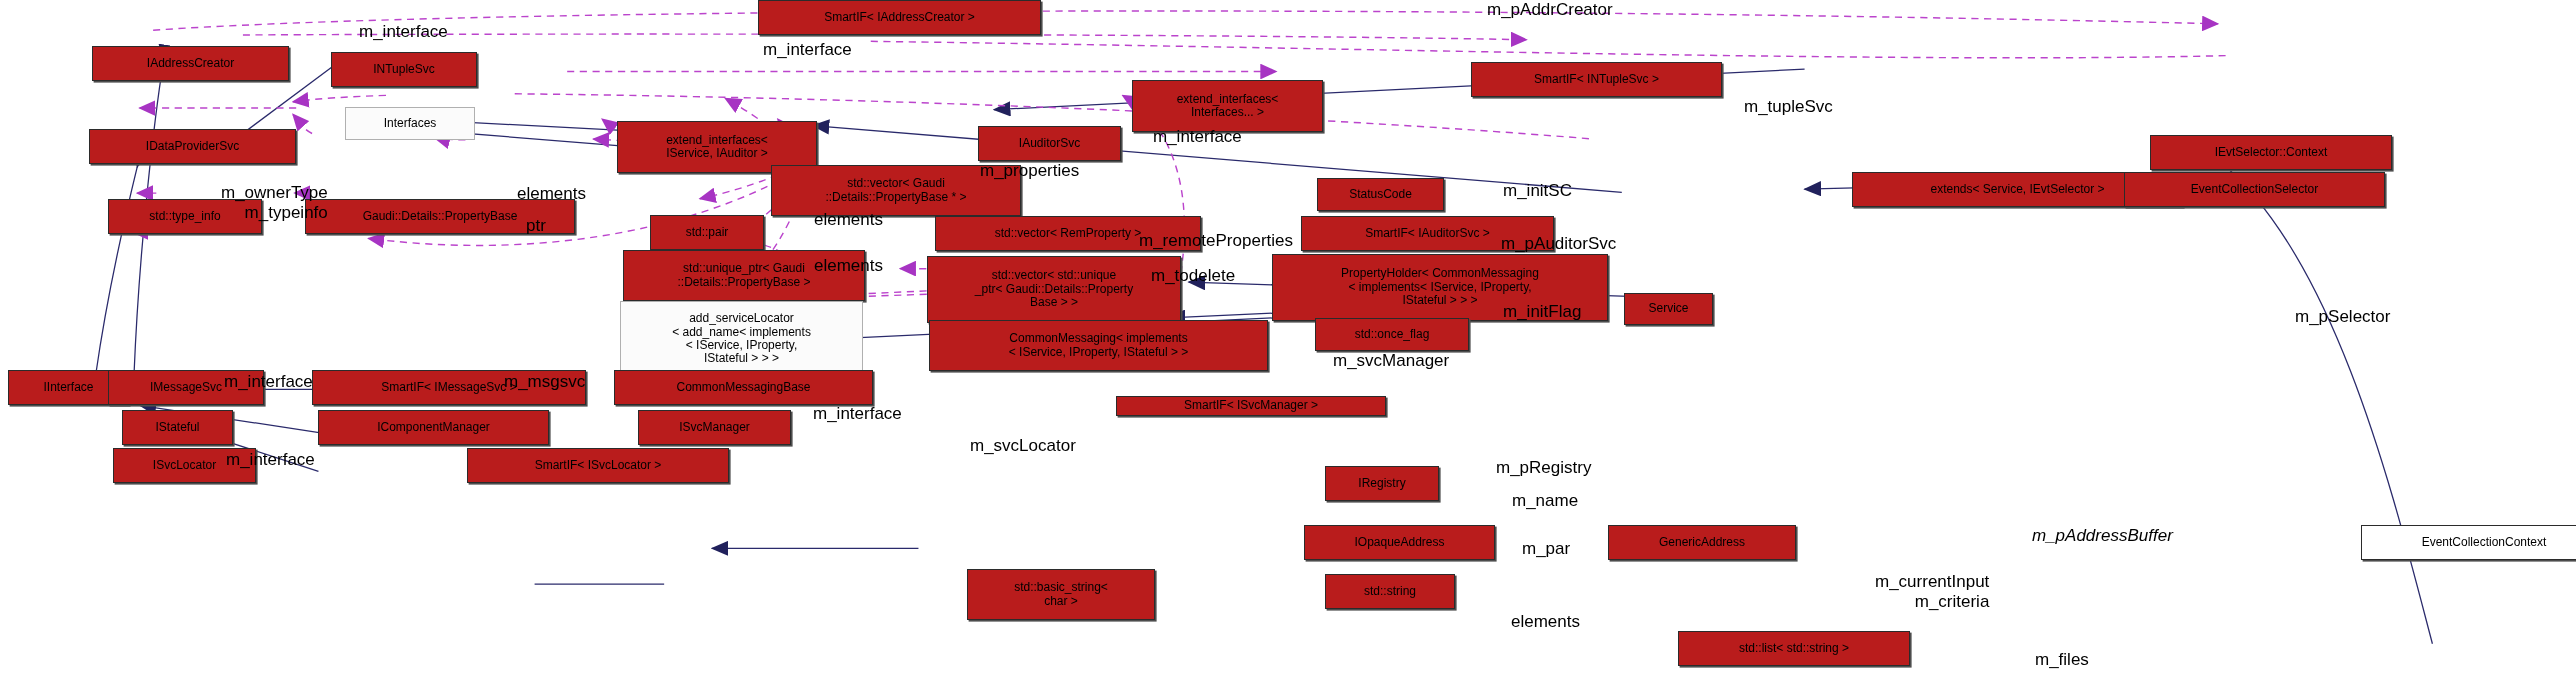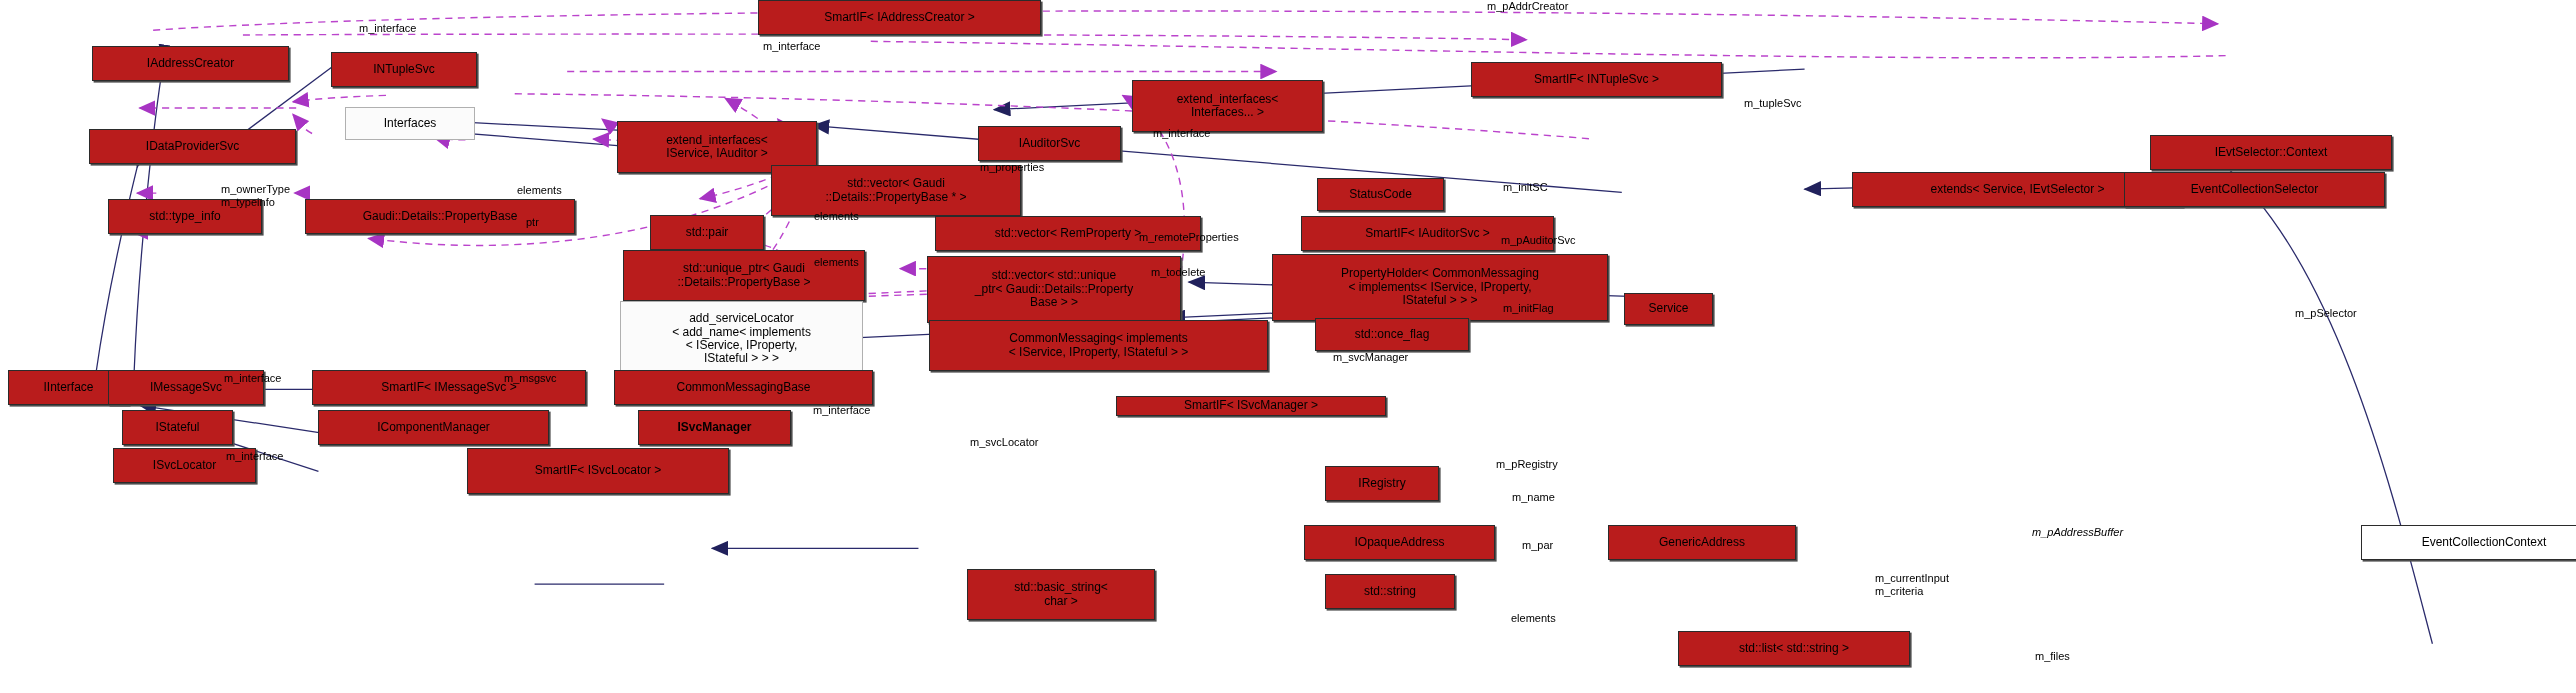--- a/index.html
+++ b/index.html
@@ -5,22 +5,22 @@
   html,body{margin:0;padding:0;background:#ffffff;}
   #canvas{position:relative;width:2576px;height:693px;background:#ffffff;
           font-family:"Liberation Sans","DejaVu Sans",sans-serif;overflow:hidden;}
   .node{position:absolute;box-sizing:border-box;background:#b91c1c;
         border:0.8px solid #2b2b2b;
         display:flex;align-items:center;justify-content:center;
         text-align:center;line-height:1.12;color:#000000;
         font-size:12px;white-space:pre;
         box-shadow:1.6px 1.6px 0 0 #4d4d4d;}
   .node.plain{border:0.8px solid #b0b0b0;box-shadow:none;background:#fbfbfb;}
-  .elabel{position:absolute;font-size:11px;color:#000000;white-space:pre;
-          text-align:left;line-height:1.15;}
+  .elabel{position:absolute;font-size:17px;color:#000000;white-space:pre;
+          text-align:right;line-height:1.15;}
   svg.edges{position:absolute;left:0;top:0;width:2576px;height:693px;overflow:visible;}
   .solid{fill:none;stroke:#2a2a6b;stroke-width:1.6;}
   .dash{fill:none;stroke:#bb44cc;stroke-width:1.8;stroke-dasharray:9 7;}
   .ahs{fill:#21215c;}
   .ahd{fill:#a734c3;}
 </style>
 </head>
 <body>
 
 <div id="canvas">
@@ -156,24 +156,24 @@
 IStateful &gt; &gt; &gt;</div>
       <div class="node" style="left: 1315px; top: 318px; width: 154px; height: 33px;">std::once_flag</div>
       <div class="node" style="left: 929px; top: 320px; width: 339px; height: 51px;">CommonMessaging&lt; implements
 &lt; IService, IProperty, IStateful &gt; &gt;</div>
       <div class="node" style="left: 8px; top: 370px; width: 121px; height: 35px;">IInterface</div>
       <div class="node" style="left: 108px; top: 370px; width: 156px; height: 35px;">IMessageSvc</div>
       <div class="node" style="left: 312px; top: 370px; width: 274px; height: 35px;">SmartIF&lt; IMessageSvc &gt;</div>
       <div class="node" style="left: 614px; top: 370px; width: 259px; height: 35px;">CommonMessagingBase</div>
       <div class="node" style="left: 122px; top: 410px; width: 111px; height: 35px;">IStateful</div>
       <div class="node" style="left: 318px; top: 410px; width: 231px; height: 35px;">IComponentManager</div>
-      <div class="node" style="left: 638px; top: 410px; width: 153px; height: 35px; font-weight: bold;">ISvcManager</div>
+      <div class="node" style="left: 638px; top: 410px; width: 153px; height: 35px;">ISvcManager</div>
       <div class="node" style="left: 1116px; top: 396px; width: 270px; height: 20px;">SmartIF&lt; ISvcManager &gt;</div>
       <div class="node" style="left: 113px; top: 448px; width: 143px; height: 35px;">ISvcLocator</div>
-      <div class="node" style="left: 467px; top: 448px; width: 262px; height: 46px;">SmartIF&lt; ISvcLocator &gt;</div>
+      <div class="node" style="left: 467px; top: 448px; width: 262px; height: 35px;">SmartIF&lt; ISvcLocator &gt;</div>
       <div class="node" style="left: 1325px; top: 466px; width: 114px; height: 35px;">IRegistry</div>
       <div class="node" style="left: 1304px; top: 525px; width: 191px; height: 35px;">IOpaqueAddress</div>
       <div class="node" style="left: 1608px; top: 525px; width: 188px; height: 35px;">GenericAddress</div>
       <div class="node" style="left: 2361px; top: 525px; width: 246px; height: 35px; background: rgb(255, 255, 255); border-width: 0.8px;">EventCollectionContext</div>
       <div class="node" style="left: 967px; top: 569px; width: 188px; height: 51px;">std::basic_string&lt;
 char &gt;</div>
       <div class="node" style="left: 1325px; top: 574px; width: 130px; height: 35px;">std::string</div>
       <div class="node" style="left: 1678px; top: 631px; width: 232px; height: 35px;">std::list&lt; std::string &gt;</div>
     </div>
   <div id="labels">

